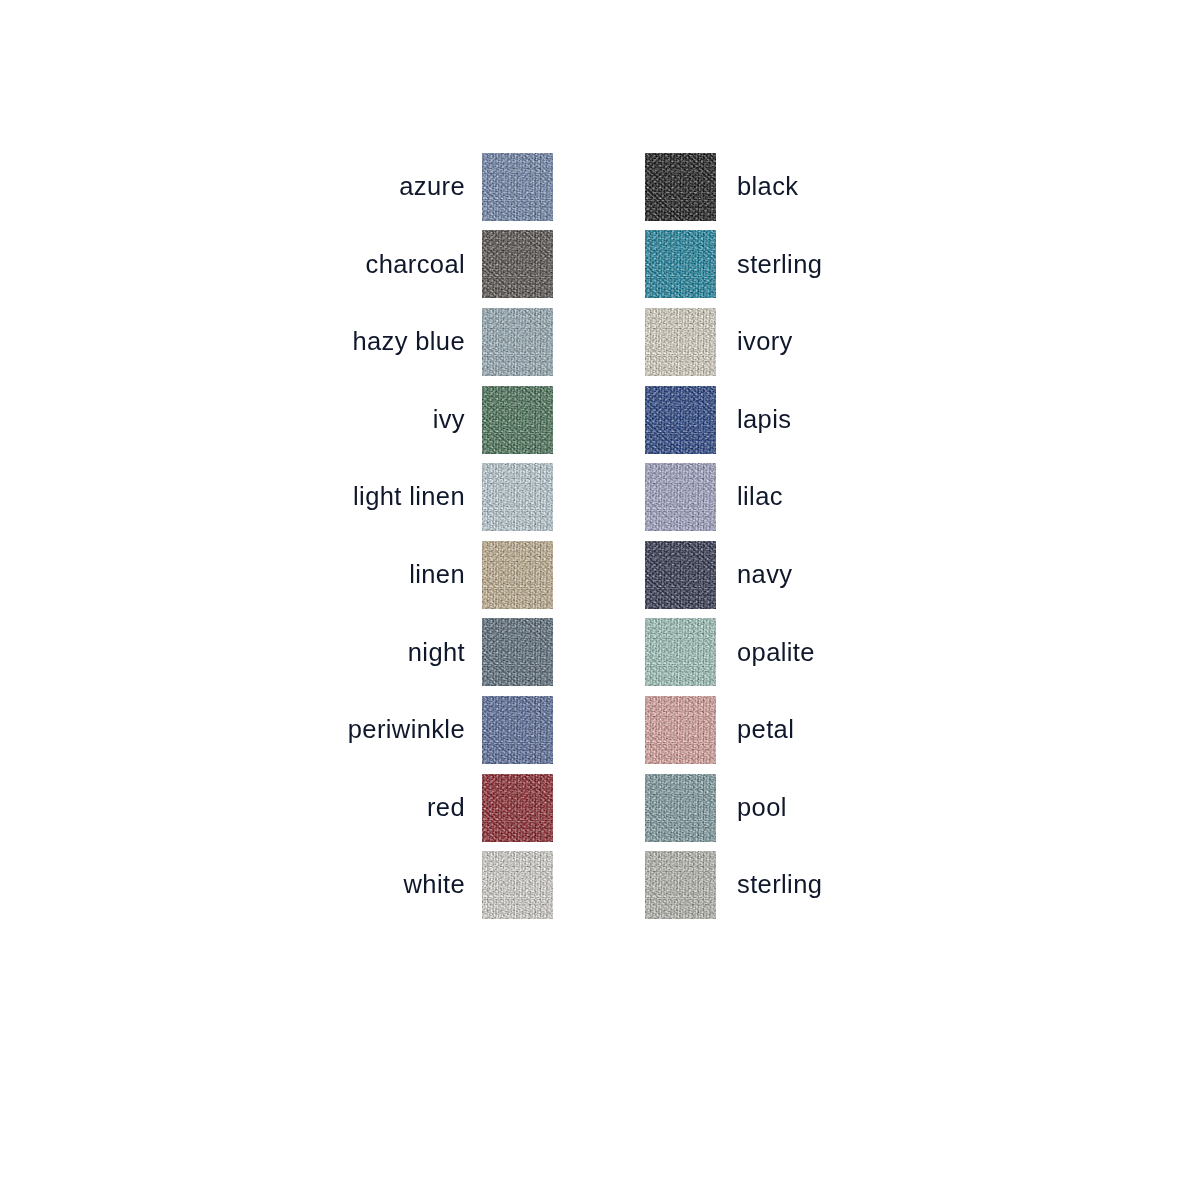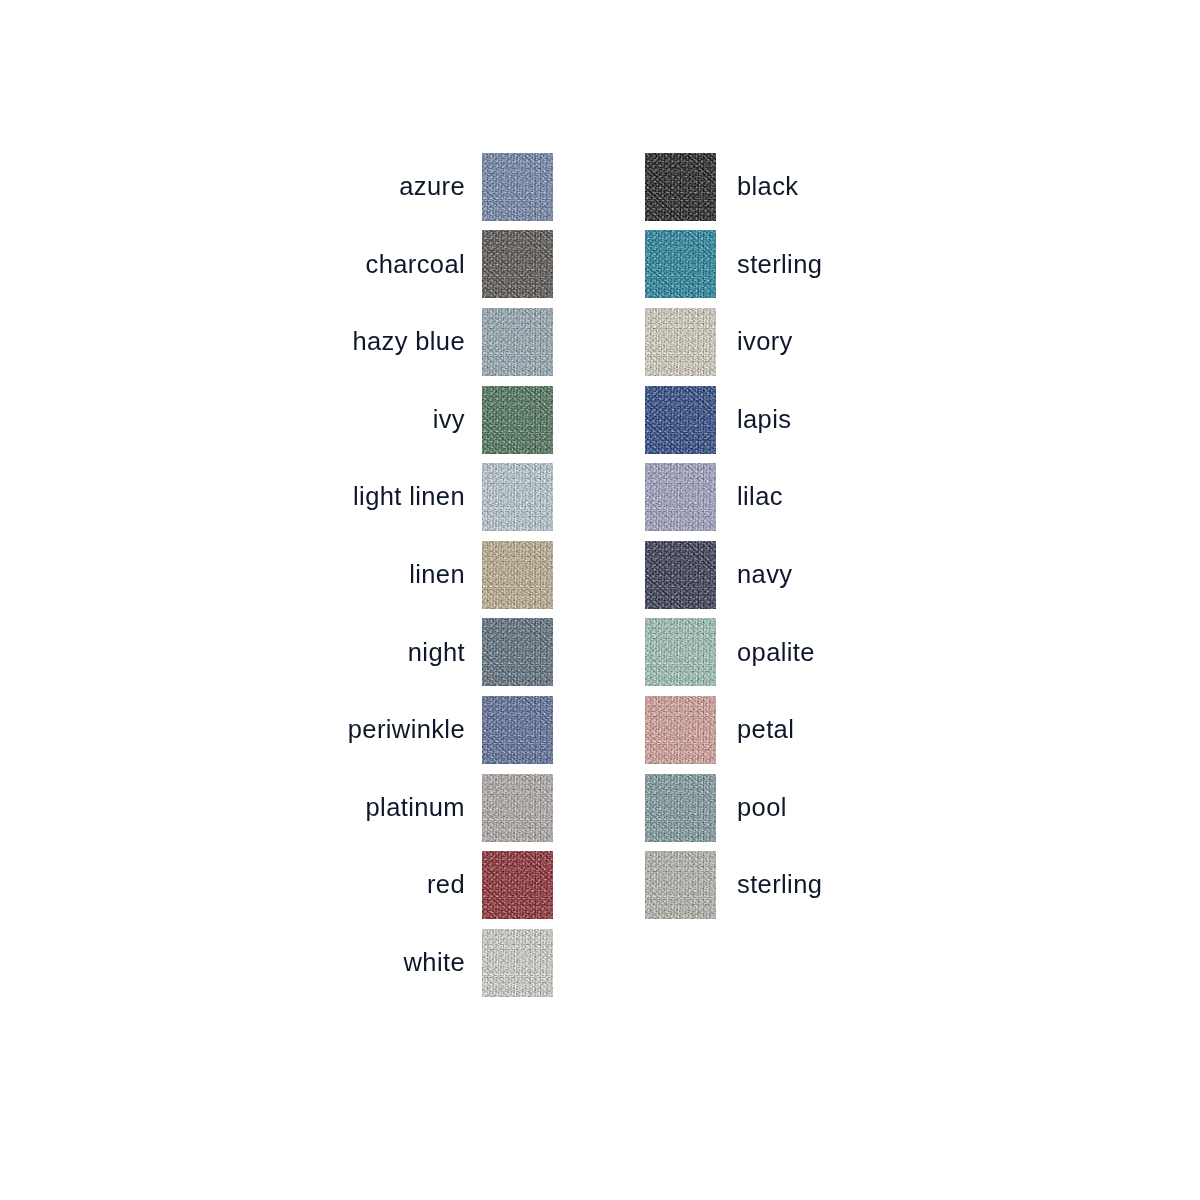--- a/index.html
+++ b/index.html
@@ -156,24 +156,20 @@
       </div>
       <div class="swatch-row">
         <span class="swatch-label">night</span>
         <div class="swatch-chip tone-mid" style="--base: #62788a;"></div>
       </div>
       <div class="swatch-row">
         <span class="swatch-label">periwinkle</span>
         <div class="swatch-chip tone-mid" style="--base: #5f76b0;"></div>
       </div>
       <div class="swatch-row">
-        <span class="swatch-label">platinum</span>
-        <div class="swatch-chip tone-light" style="--base: #c8c1bd;"></div>
-      </div>
-      <div class="swatch-row">
         <span class="swatch-label">red</span>
         <div class="swatch-chip tone-dark" style="--base: #9e2028;"></div>
       </div>
       <div class="swatch-row">
         <span class="swatch-label">white</span>
         <div class="swatch-chip tone-light" style="--base: #f2efe9;"></div>
       </div>
     </div>
 
   <div class="swatch-column" id="column-right">

